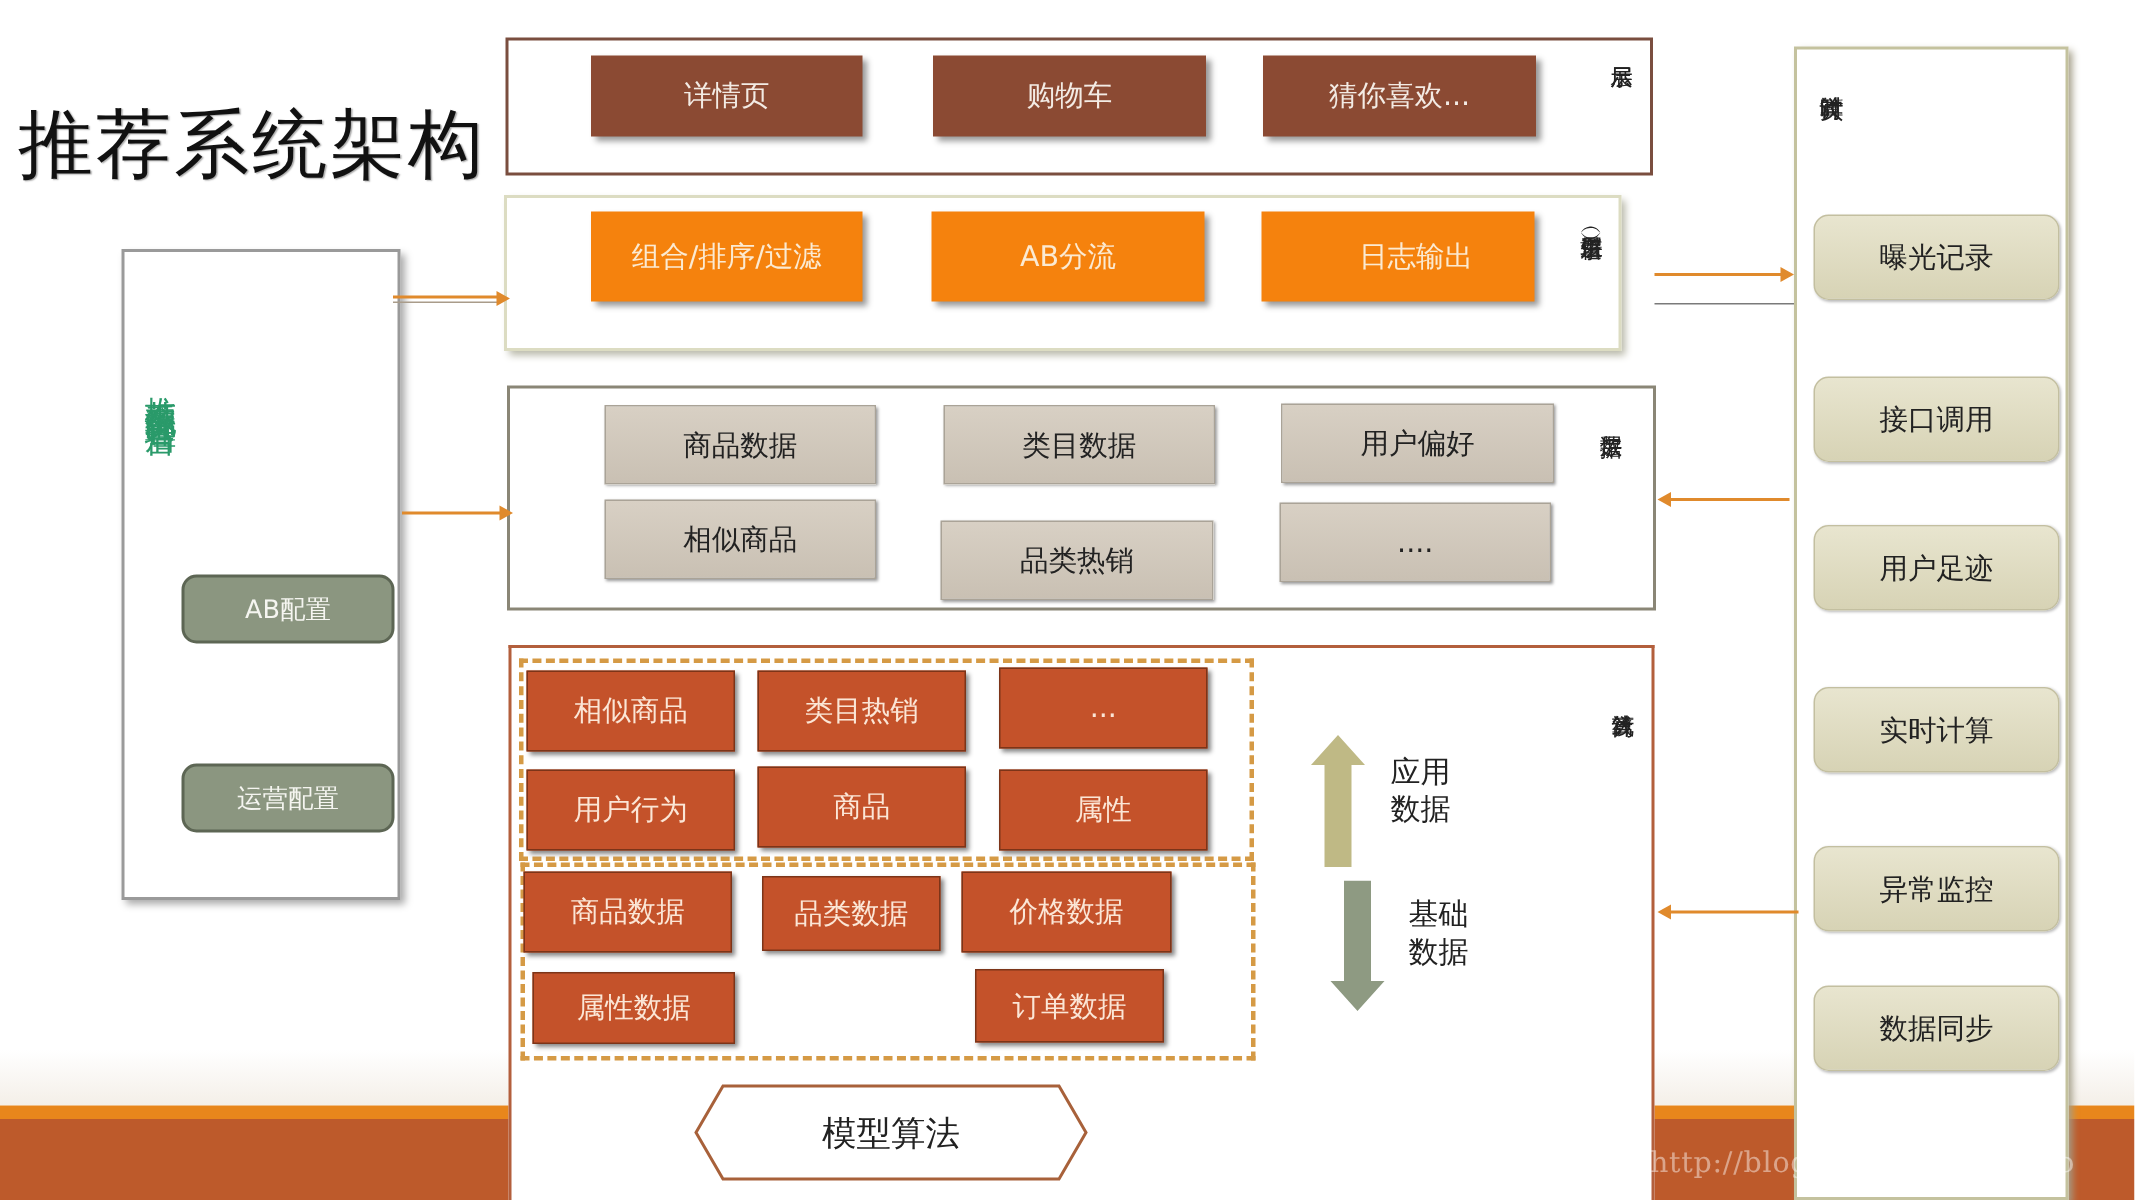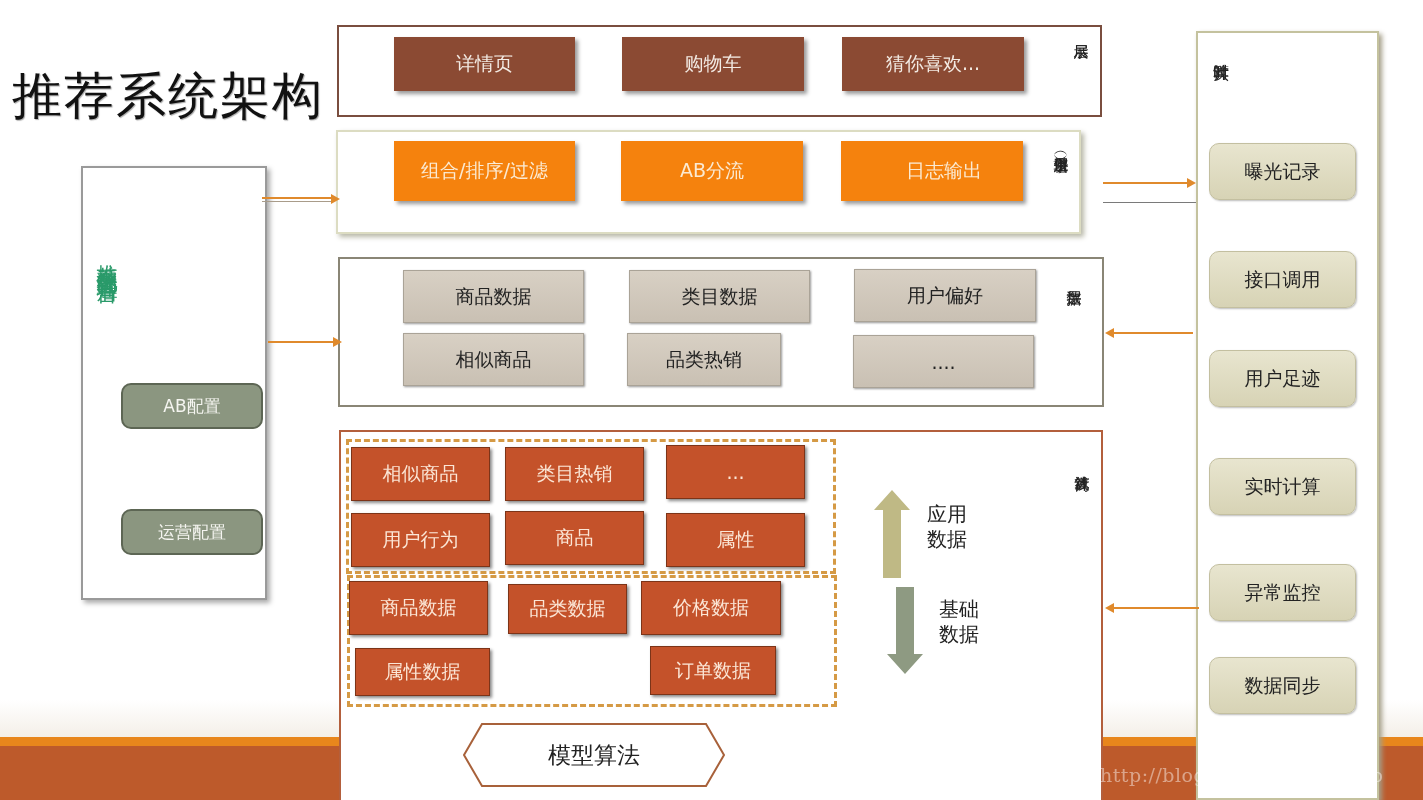--- a/index.html
+++ b/index.html
@@ -36,21 +36,21 @@
   .off-btn { background: #c4522a; color: #fbe6d6; border: 1px solid #7c3418; box-shadow: 2px 2px 3px #888; }
 
   
   .admin-panel { left: 81px; top: 166px; width: 186px; height: 434px; border: 2px solid #9a9a9a; box-shadow: 3px 3px 5px #aaa; }
   .admin-title { position: absolute; left: 12px; top: 80px; writing-mode: vertical-rl; font-size: 21px; line-height: 24px; color: #2a9a6a; letter-spacing: 2px; }
   .admin-btn { background: #8b9680; color: #f5f5f0; border: 2px solid #5d6654; border-radius: 10px; width: 142px; height: 46px; left: 38px; font-size: 17px; }
 
   
   .rt-panel { left: 1196px; top: 31px; width: 183px; height: 769px; border: 2px solid #c4c29e; box-shadow: 3px 3px 5px #a59f89; }
   .rt-title { position: absolute; left: 14px; top: 18px; writing-mode: vertical-rl; font-size: 16px; line-height: 18px; color: #222; }
-  .rt-btn { background: linear-gradient(#e8e5cf, #d7d3b5); color: #222; border: 1px solid #c3bfa0; border-radius: 10px; width: 147px; height: 57px; left: 11px; font-size: 19px; box-shadow: 1px 1px 2px #bbb; align-items: center; }
+  .rt-btn { background: linear-gradient(#e8e5cf, #d7d3b5); color: #222; border: 1px solid #c3bfa0; border-radius: 10px; width: 164px; height: 57px; left: 11px; font-size: 19px; box-shadow: 1px 1px 2px #bbb; align-items: center; }
 
   
   .hline { position: absolute; height: 2px; }
   .arrow-head-r { position: absolute; width: 0; height: 0; border-top: 5px solid transparent; border-bottom: 5px solid transparent; border-left: 9px solid #e08a2c; }
   .arrow-head-l { position: absolute; width: 0; height: 0; border-top: 5px solid transparent; border-bottom: 5px solid transparent; border-right: 9px solid #e08a2c; }
 
   .big-arrow { position: absolute; }
   .arrow-caption { position: absolute; font-size: 20px; line-height: 25px; color: #222; }
 
   .model-algo { position: absolute; left: 462px; top: 722px; width: 264px; height: 66px; }
@@ -99,21 +99,21 @@
     </div>
   <div class="box data-btn" style="left:289px;top:11px;width:181px;">
       <span>类目数据</span>
     </div>
   <div class="box data-btn" style="left:514px;top:10px;width:182px;">
       <span>用户偏好</span>
     </div>
   <div class="box data-btn" style="left:63px;top:74px;width:181px;">
       <span>相似商品</span>
     </div>
-  <div class="box data-btn" style="left:287px;top:74px;width:154px;">
+  <div class="box data-btn" style="left:287px;top:88px;width:182px;">
       <span>品类热销</span>
     </div>
   <div class="box data-btn" style="left:513px;top:76px;width:181px;">
       <span>....</span>
     </div>
   <div class="vlabel" style="left:726px;top:20px;">数据层</div>
 </div>
 
 <div class="panel offline-panel">
   <div class="dash-group" style="left:5px;top:7px;width:490px;height:135px;"></div>

